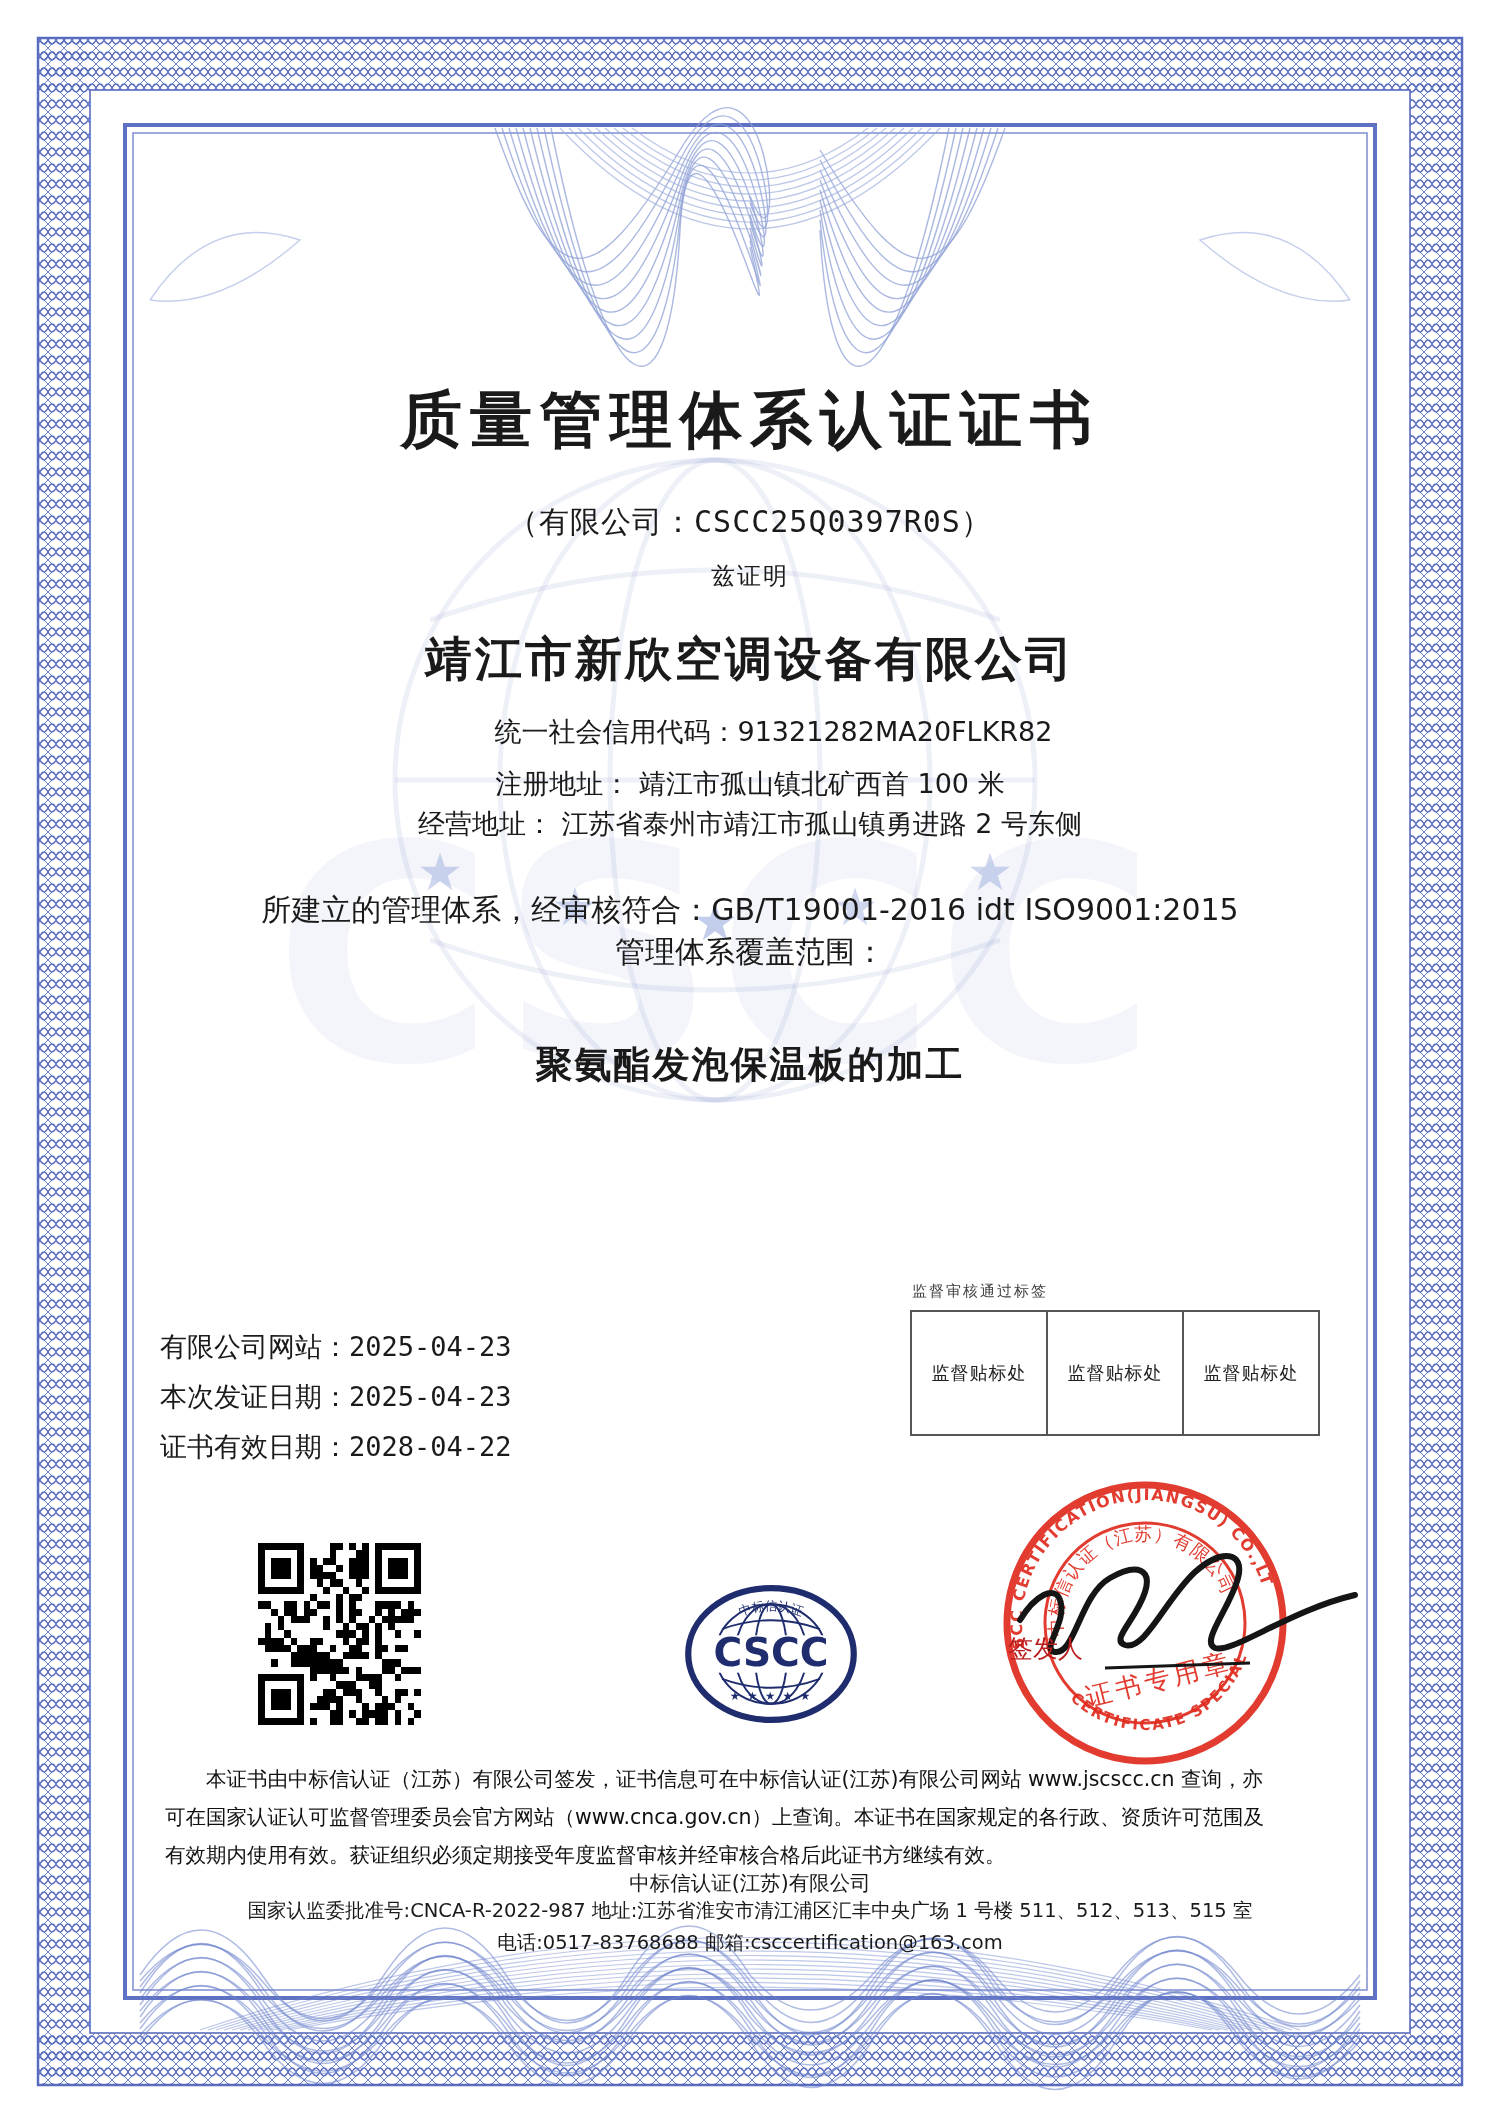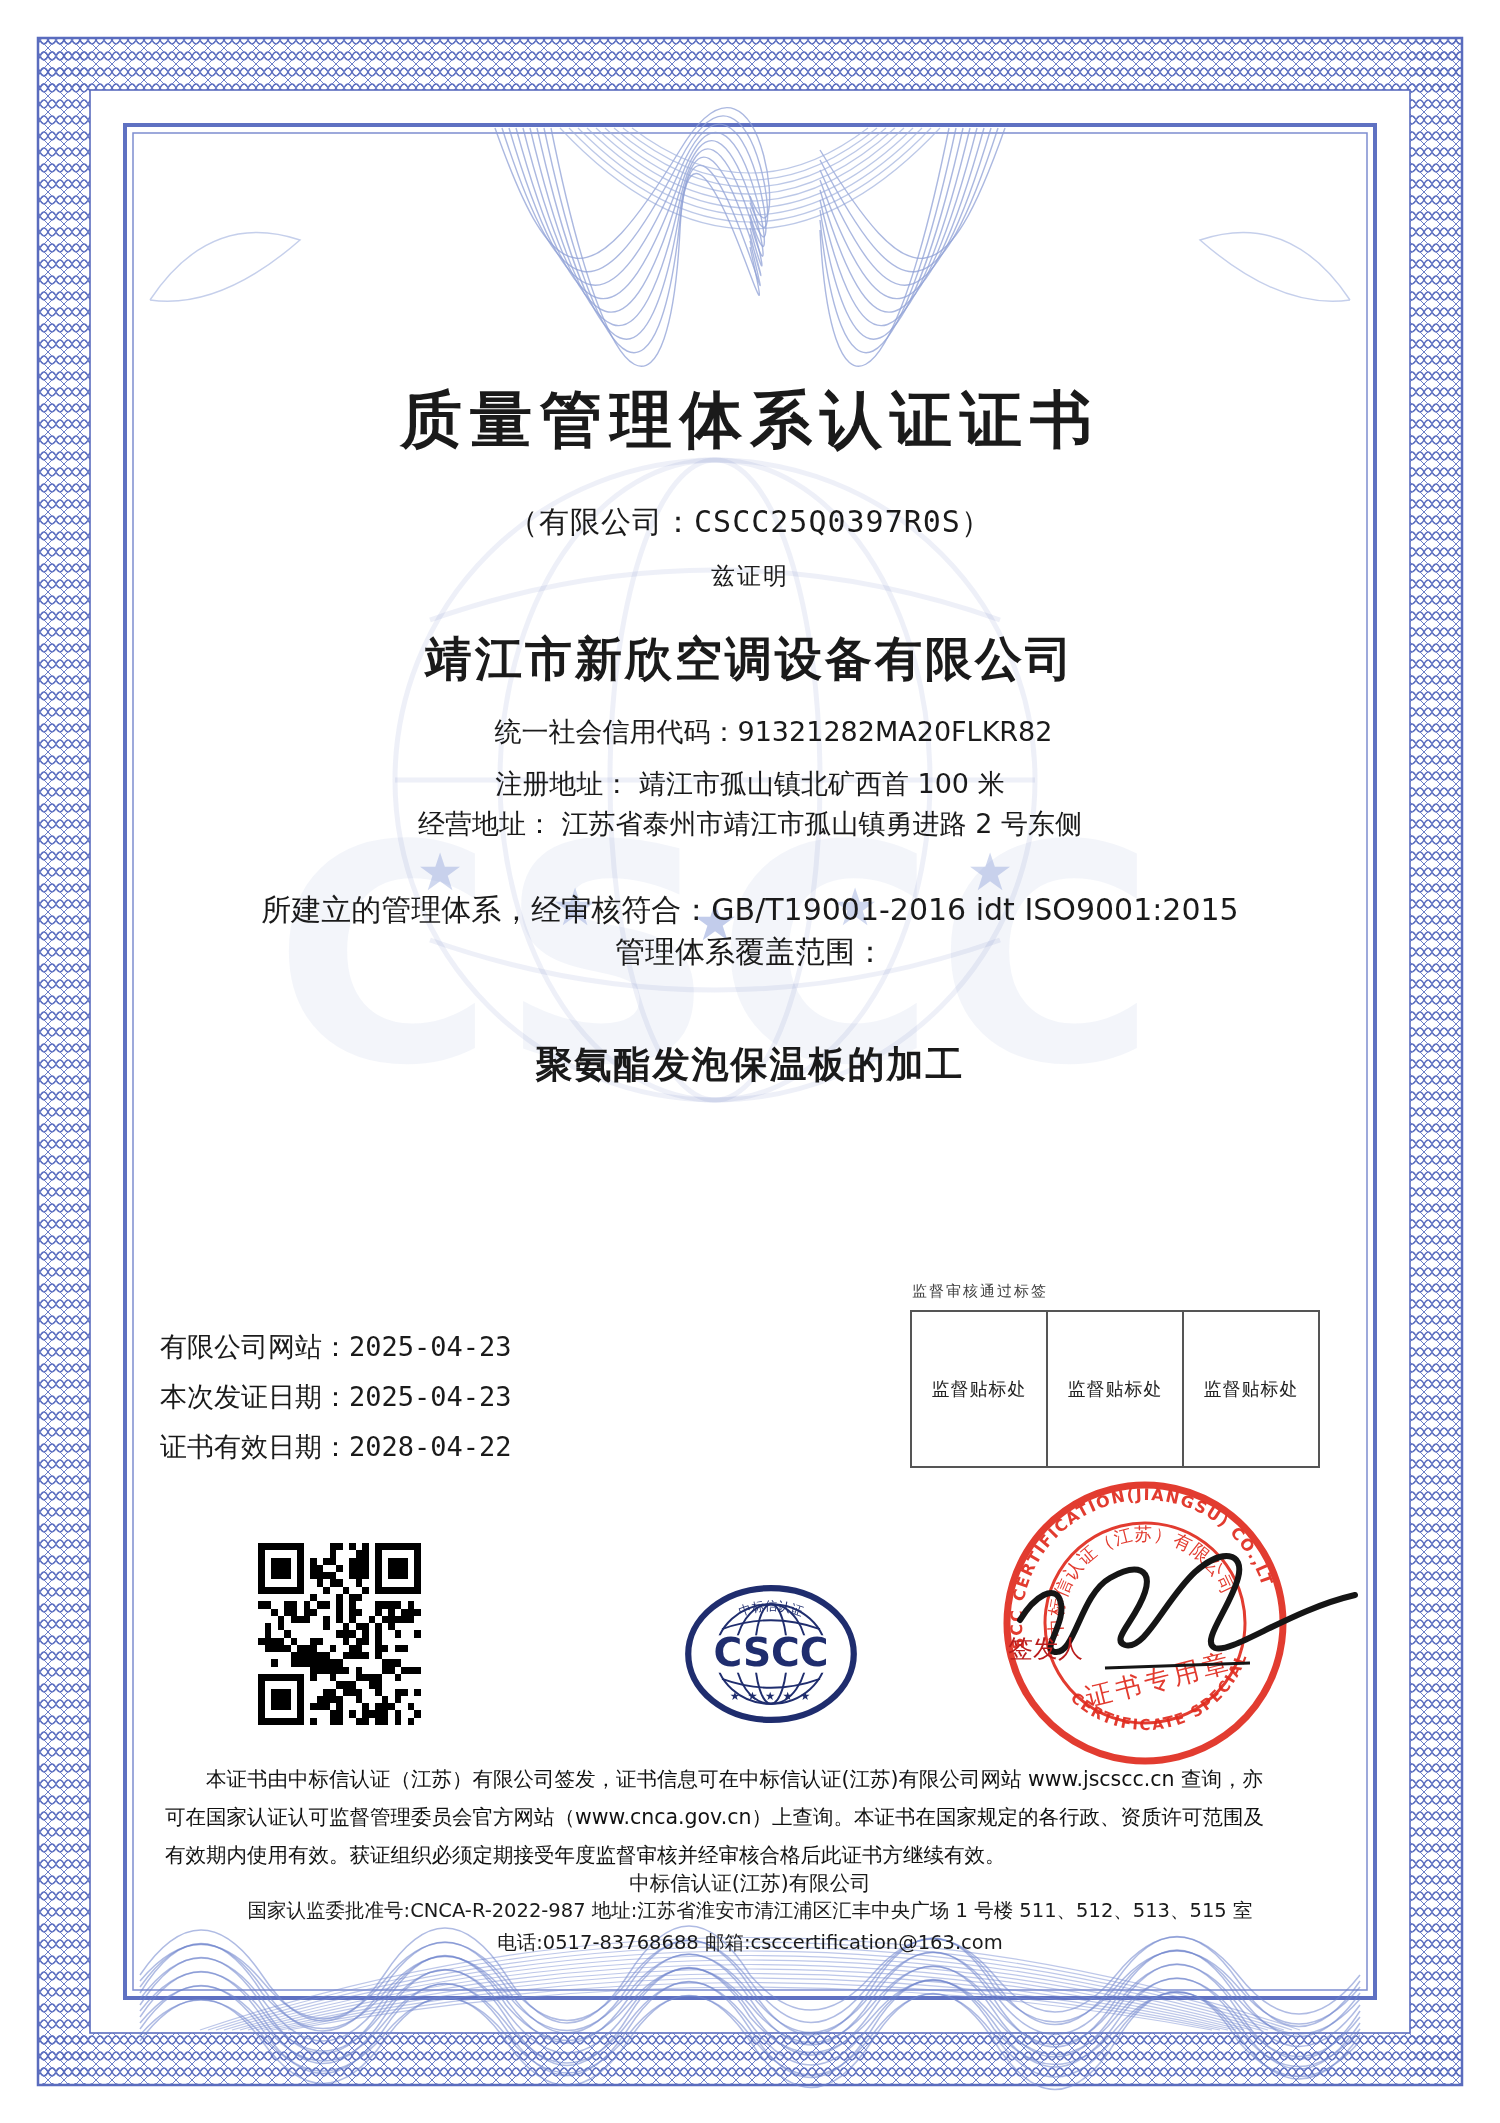--- a/index.html
+++ b/index.html
@@ -22,21 +22,21 @@
   .regaddr{top:766px;font-size:27px;}
   .bizaddr{top:806px;font-size:27px;}
   .standard{top:890px;font-size:30px;}
   .scopelabel{top:932px;font-size:30px;}
   .scope{top:1040px;font-size:37px;font-weight:bold;letter-spacing:2px;}
   .dates{left:160px;top:1322px;font-size:27px;line-height:50px;white-space:nowrap;}
   .dates .val{font-family:"DejaVu Sans Mono","Liberation Mono",monospace;}
   
   .sup-title{left:912px;top:1282px;font-size:15px;color:#404040;letter-spacing:2px;}
   .sup-boxes{left:910px;top:1310px;display:flex;border:2px solid #555;background:#fff;}
-  .sup-box{width:134px;height:154px;display:flex;align-items:center;justify-content:center;
+  .sup-box{width:134px;height:122px;display:flex;align-items:center;justify-content:center;
            font-size:18px;color:#222;letter-spacing:1px;border-right:2px solid #555;}
   .sup-box:last-child{border-right:none;}
   
   #qr{left:258px;top:1543px;}
   
   #cscc-logo{left:682px;top:1580px;}
   
   #seal{left:990px;top:1468px;transform:rotate(-14deg);}
   #signature{left:960px;top:1500px;}
   .signer{left:1008px;top:1632px;font-size:25px;color:#b91c1c;z-index:4;}

